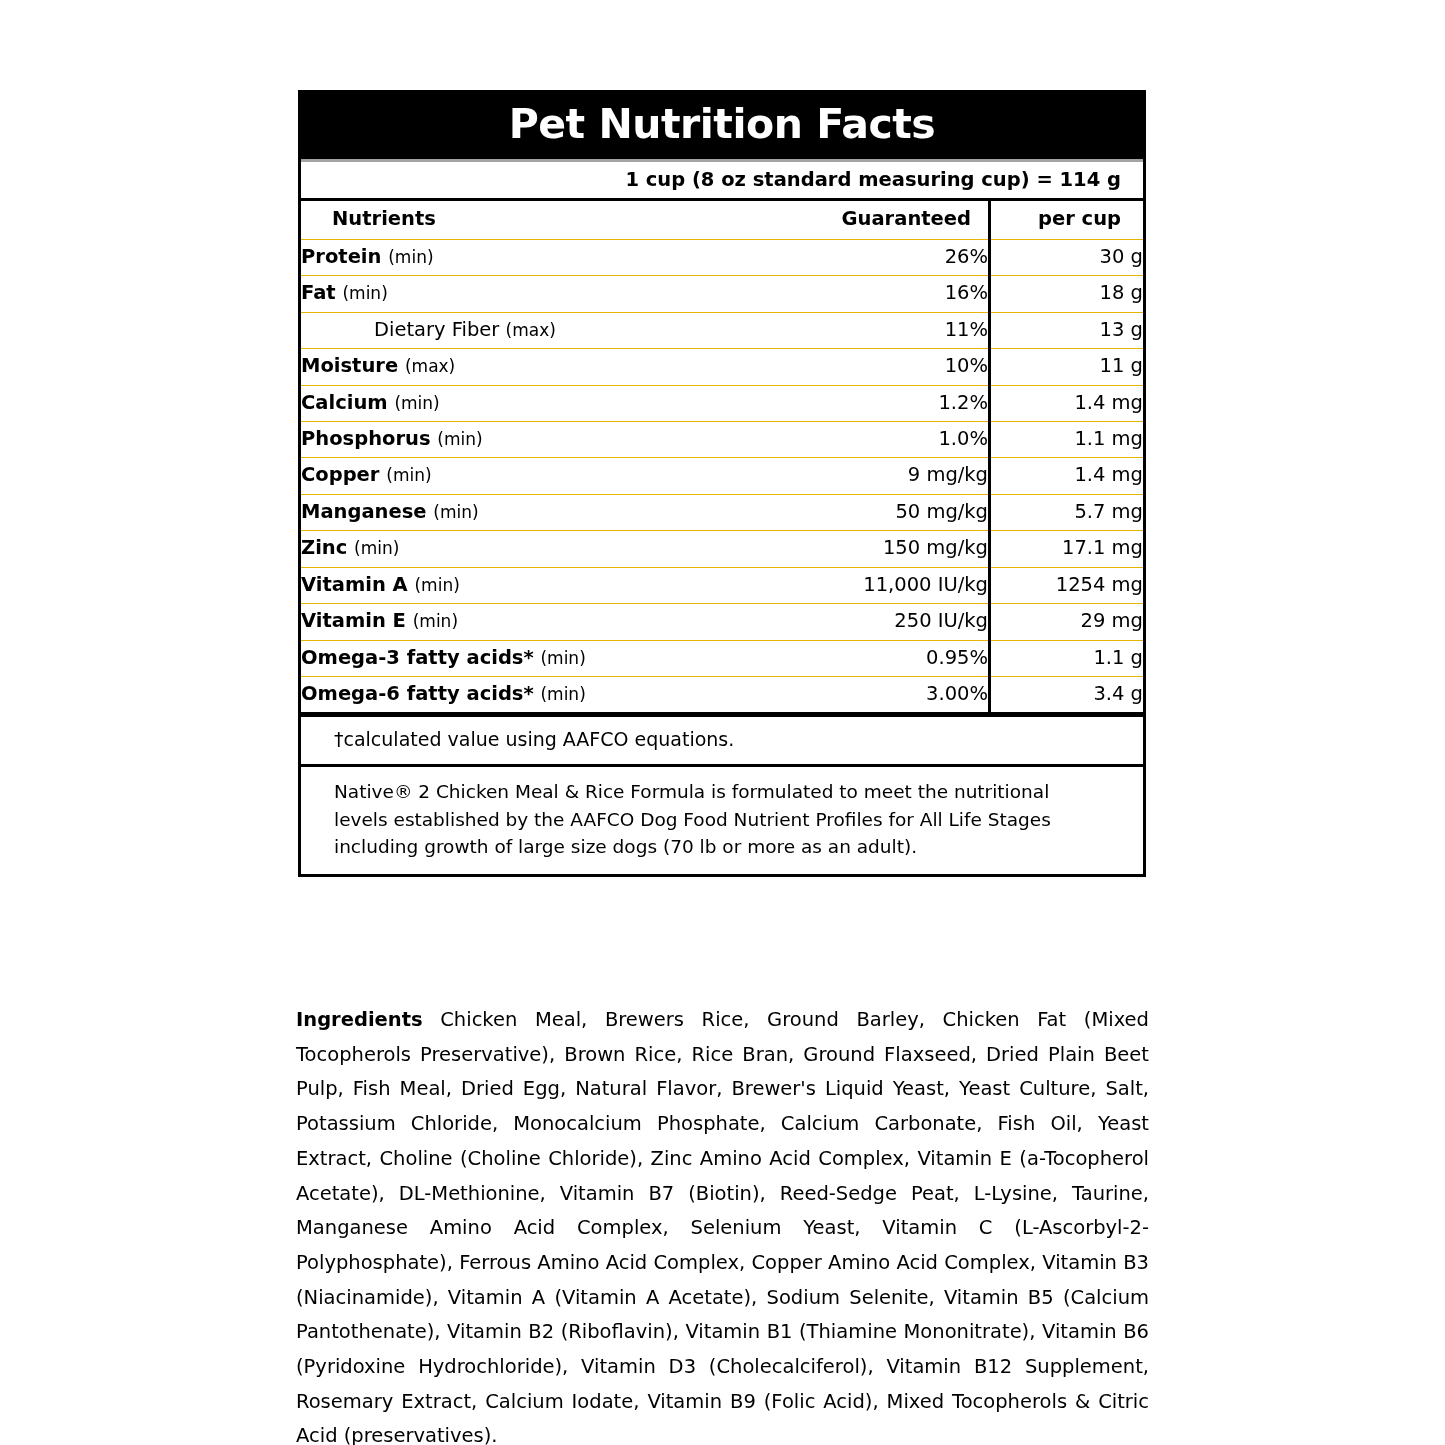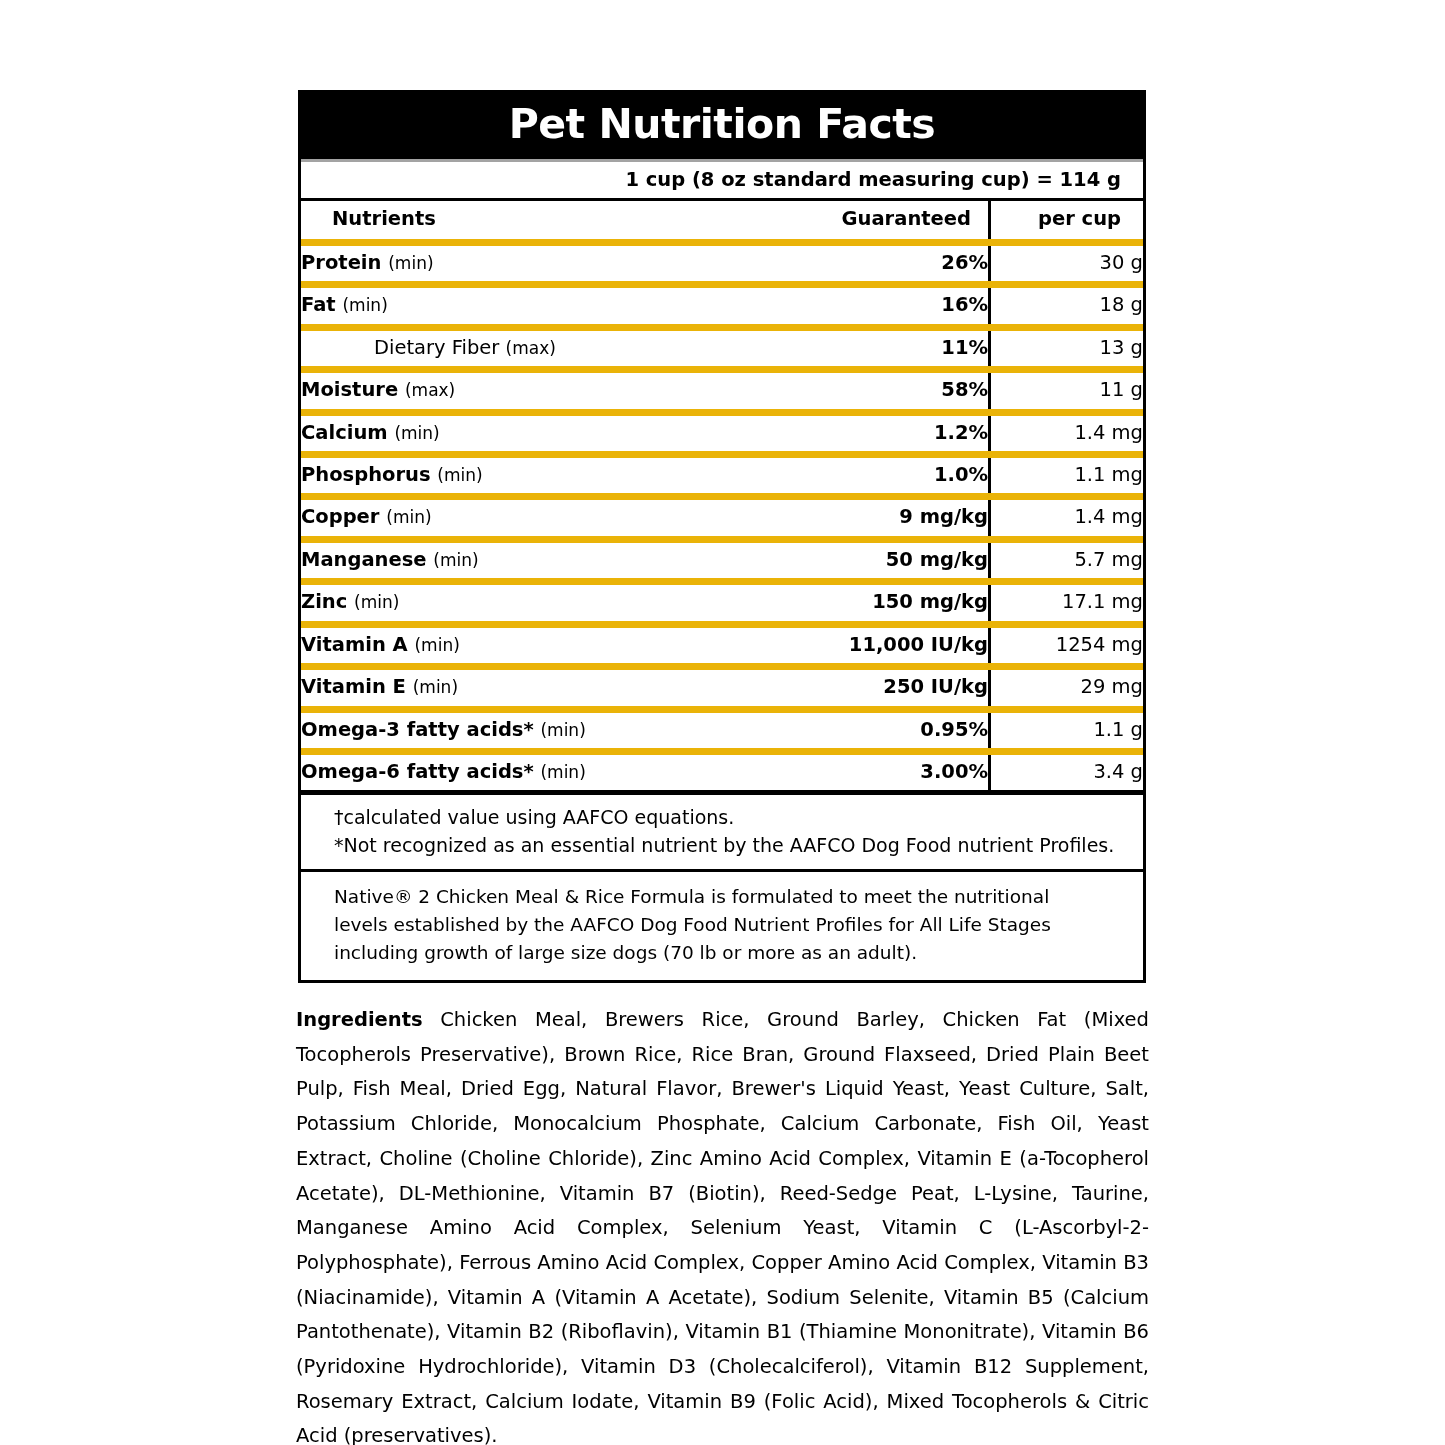--- a/index.html
+++ b/index.html
@@ -60,35 +60,35 @@
   .calories-block .cal-main { font-weight: bold; }
   .calories-block .cal-sub { padding-left: 20px; font-weight: normal; }
 
   table.nutrients {
     border-collapse: collapse;
     width: 100%;
     font-size: 19.5px;
   }
   table.nutrients tr { }
   table.nutrients td {
-    border-top: 7px solid #eab308;
+    border-top: 1px solid #eab308;
     padding: 6px 0 7px 0;
     line-height: 1.15;
     vertical-align: middle;
   }
   td.n-name {
     padding-left: 31px;
     font-weight: bold;
     white-space: nowrap;
   }
   td.n-name .qual { font-weight: normal; font-size: 17px; }
   td.n-name.indent { padding-left: 73px; font-weight: normal; }
   td.n-guaranteed {
     text-align: right;
-    font-weight: bold;
+    font-weight: normal;
     padding-right: 17px;
     white-space: nowrap;
     width: 180px;
   }
   td.n-percup {
     text-align: right;
     font-weight: normal;
     padding-right: 22px;
     border-left: 3px solid #000;
     white-space: nowrap;
@@ -156,21 +156,21 @@
             <td class="n-guaranteed">16%</td>
             <td class="n-percup">18 g</td>
           </tr>
           <tr>
             <td class="n-name indent">Dietary Fiber <span class="qual">(max)</span></td>
             <td class="n-guaranteed">11%</td>
             <td class="n-percup">13 g</td>
           </tr>
           <tr>
             <td class="n-name">Moisture <span class="qual">(max)</span></td>
-            <td class="n-guaranteed">58%</td>
+            <td class="n-guaranteed">10%</td>
             <td class="n-percup">11 g</td>
           </tr>
           <tr>
             <td class="n-name">Calcium <span class="qual">(min)</span></td>
             <td class="n-guaranteed">1.2%</td>
             <td class="n-percup">1.4 mg</td>
           </tr>
           <tr>
             <td class="n-name">Phosphorus <span class="qual">(min)</span></td>
             <td class="n-guaranteed">1.0%</td>
@@ -209,21 +209,20 @@
           <tr>
             <td class="n-name">Omega-6 fatty acids* <span class="qual">(min)</span></td>
             <td class="n-guaranteed">3.00%</td>
             <td class="n-percup">3.4 g</td>
           </tr>
         </tbody>
     </table>
 
     <div class="footnotes">
       <div>†calculated value using AAFCO equations.</div>
-      <div>*Not recognized as an essential nutrient by the AAFCO Dog Food nutrient Profiles.</div>
     </div>
 
     <div class="statement">Native® 2 Chicken Meal &amp; Rice Formula is formulated to meet the nutritional levels established by the AAFCO Dog Food Nutrient Profiles for All Life Stages including growth of large size dogs (70 lb or more as an adult).</div>
   </div>
 
   <div class="ingredients">
     <span class="ing-label">Ingredients</span><span>&nbsp;</span><span>Chicken Meal, Brewers Rice, Ground Barley, Chicken Fat (Mixed Tocopherols Preservative), Brown Rice, Rice Bran, Ground Flaxseed, Dried Plain Beet Pulp, Fish Meal, Dried Egg, Natural Flavor, Brewer's Liquid Yeast,  Yeast Culture, Salt, Potassium Chloride, Monocalcium Phosphate, Calcium Carbonate, Fish Oil, Yeast Extract, Choline (Choline Chloride), Zinc Amino Acid Complex, Vitamin E (a-Tocopherol Acetate), DL-Methionine, Vitamin B7 (Biotin), Reed-Sedge Peat, L-Lysine, Taurine, Manganese Amino Acid Complex, Selenium Yeast, Vitamin C (L-Ascorbyl-2-Polyphosphate), Ferrous Amino Acid Complex, Copper Amino Acid Complex, Vitamin B3 (Niacinamide), Vitamin A (Vitamin A Acetate), Sodium Selenite, Vitamin B5 (Calcium Pantothenate), Vitamin B2 (Riboflavin), Vitamin B1 (Thiamine Mononitrate), Vitamin B6 (Pyridoxine Hydrochloride), Vitamin D3 (Cholecalciferol), Vitamin B12 Supplement, Rosemary Extract, Calcium Iodate, Vitamin B9 (Folic Acid), Mixed Tocopherols &amp; Citric Acid (preservatives).</span>
   </div>
 
 </div>

